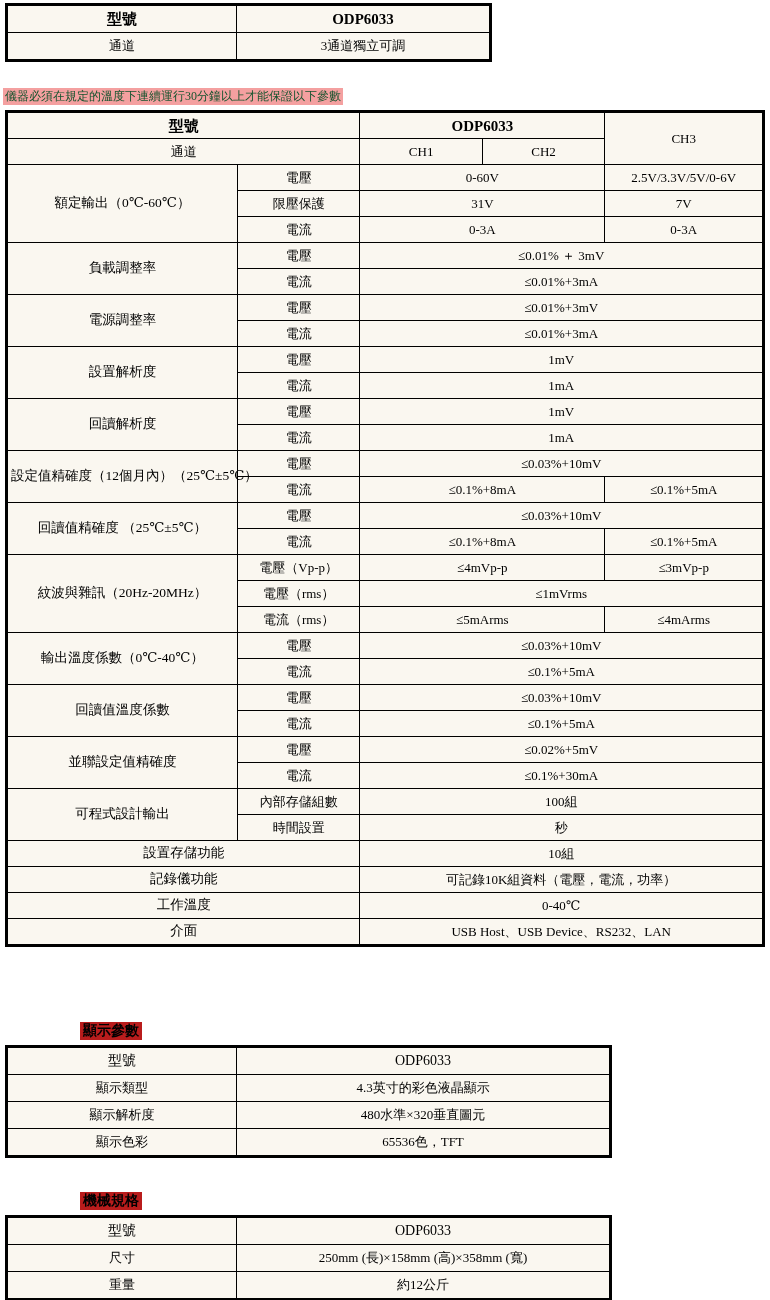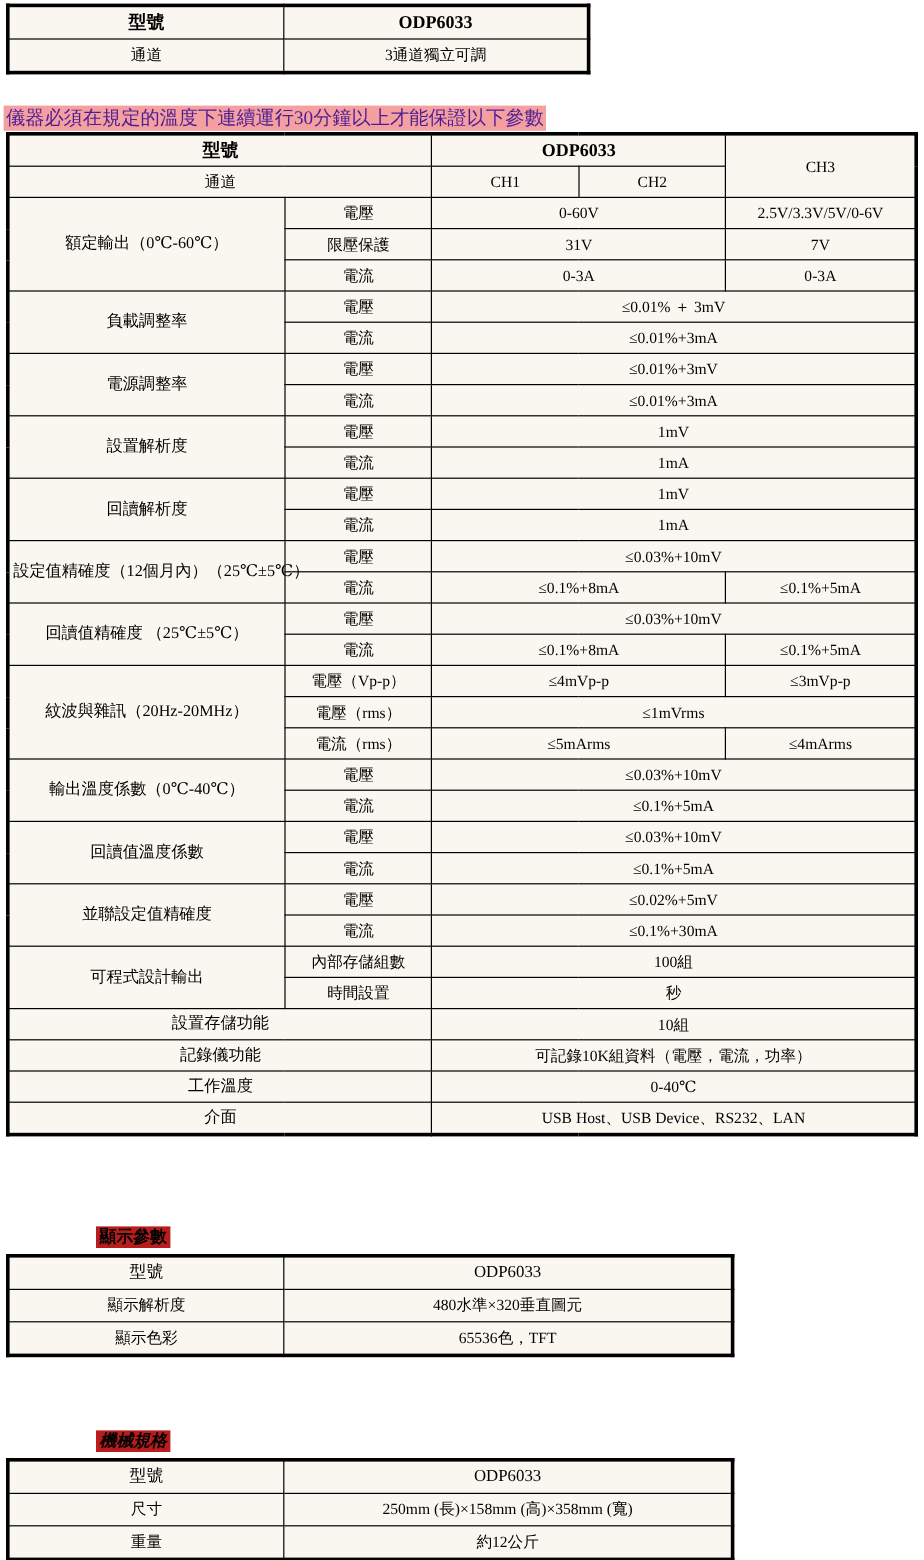--- a/index.html
+++ b/index.html
@@ -52,22 +52,22 @@
   }
   .t-top .hdr {
     font-size: 15px;
     font-weight: bold;
   }
 
   .note {
     position: absolute;
     left: 3px;
     top: 88px;
-    font-size: 16px;
-    color: #4c1d95;
+    font-size: 12px;
+    color: #14532d;
     background: #f4a0a0;
     padding: 0 2px;
     white-space: nowrap;
   }
 
   
   .t-main {
     position: absolute;
     left: 5px;
     top: 110px;
@@ -88,21 +88,21 @@
   
   .caption {
     position: absolute;
     font-size: 14px;
     font-weight: bold;
     background: #b91c1c;
     padding: 0 3px;
     white-space: nowrap;
   }
   .cap-display { left: 80px; top: 1022px; }
-  .cap-mech    { left: 80px; top: 1192px; font-style: italic; }
+  .cap-mech    { left: 80px; top: 1192px; }
 
   .t-display {
     position: absolute;
     left: 5px;
     top: 1045px;
     width: 604px;
     border: 3px solid #000;
   }
   .t-display td { height: 22px; }
 
@@ -321,20 +321,24 @@
     <colgroup>
         <col style="width:230px">
         <col style="width:374px">
       </colgroup>
     <tbody>
       <tr>
         <td class="hdr">型號</td>
         <td class="hdr">ODP6033</td>
       </tr>
       <tr>
+        <td>顯示類型</td>
+        <td>4.3英寸的彩色液晶顯示</td>
+      </tr>
+      <tr>
         <td>顯示解析度</td>
         <td>480水準×320垂直圖元</td>
       </tr>
       <tr>
         <td>顯示色彩</td>
         <td>65536色，TFT</td>
       </tr>
     </tbody>
   </table>
 

